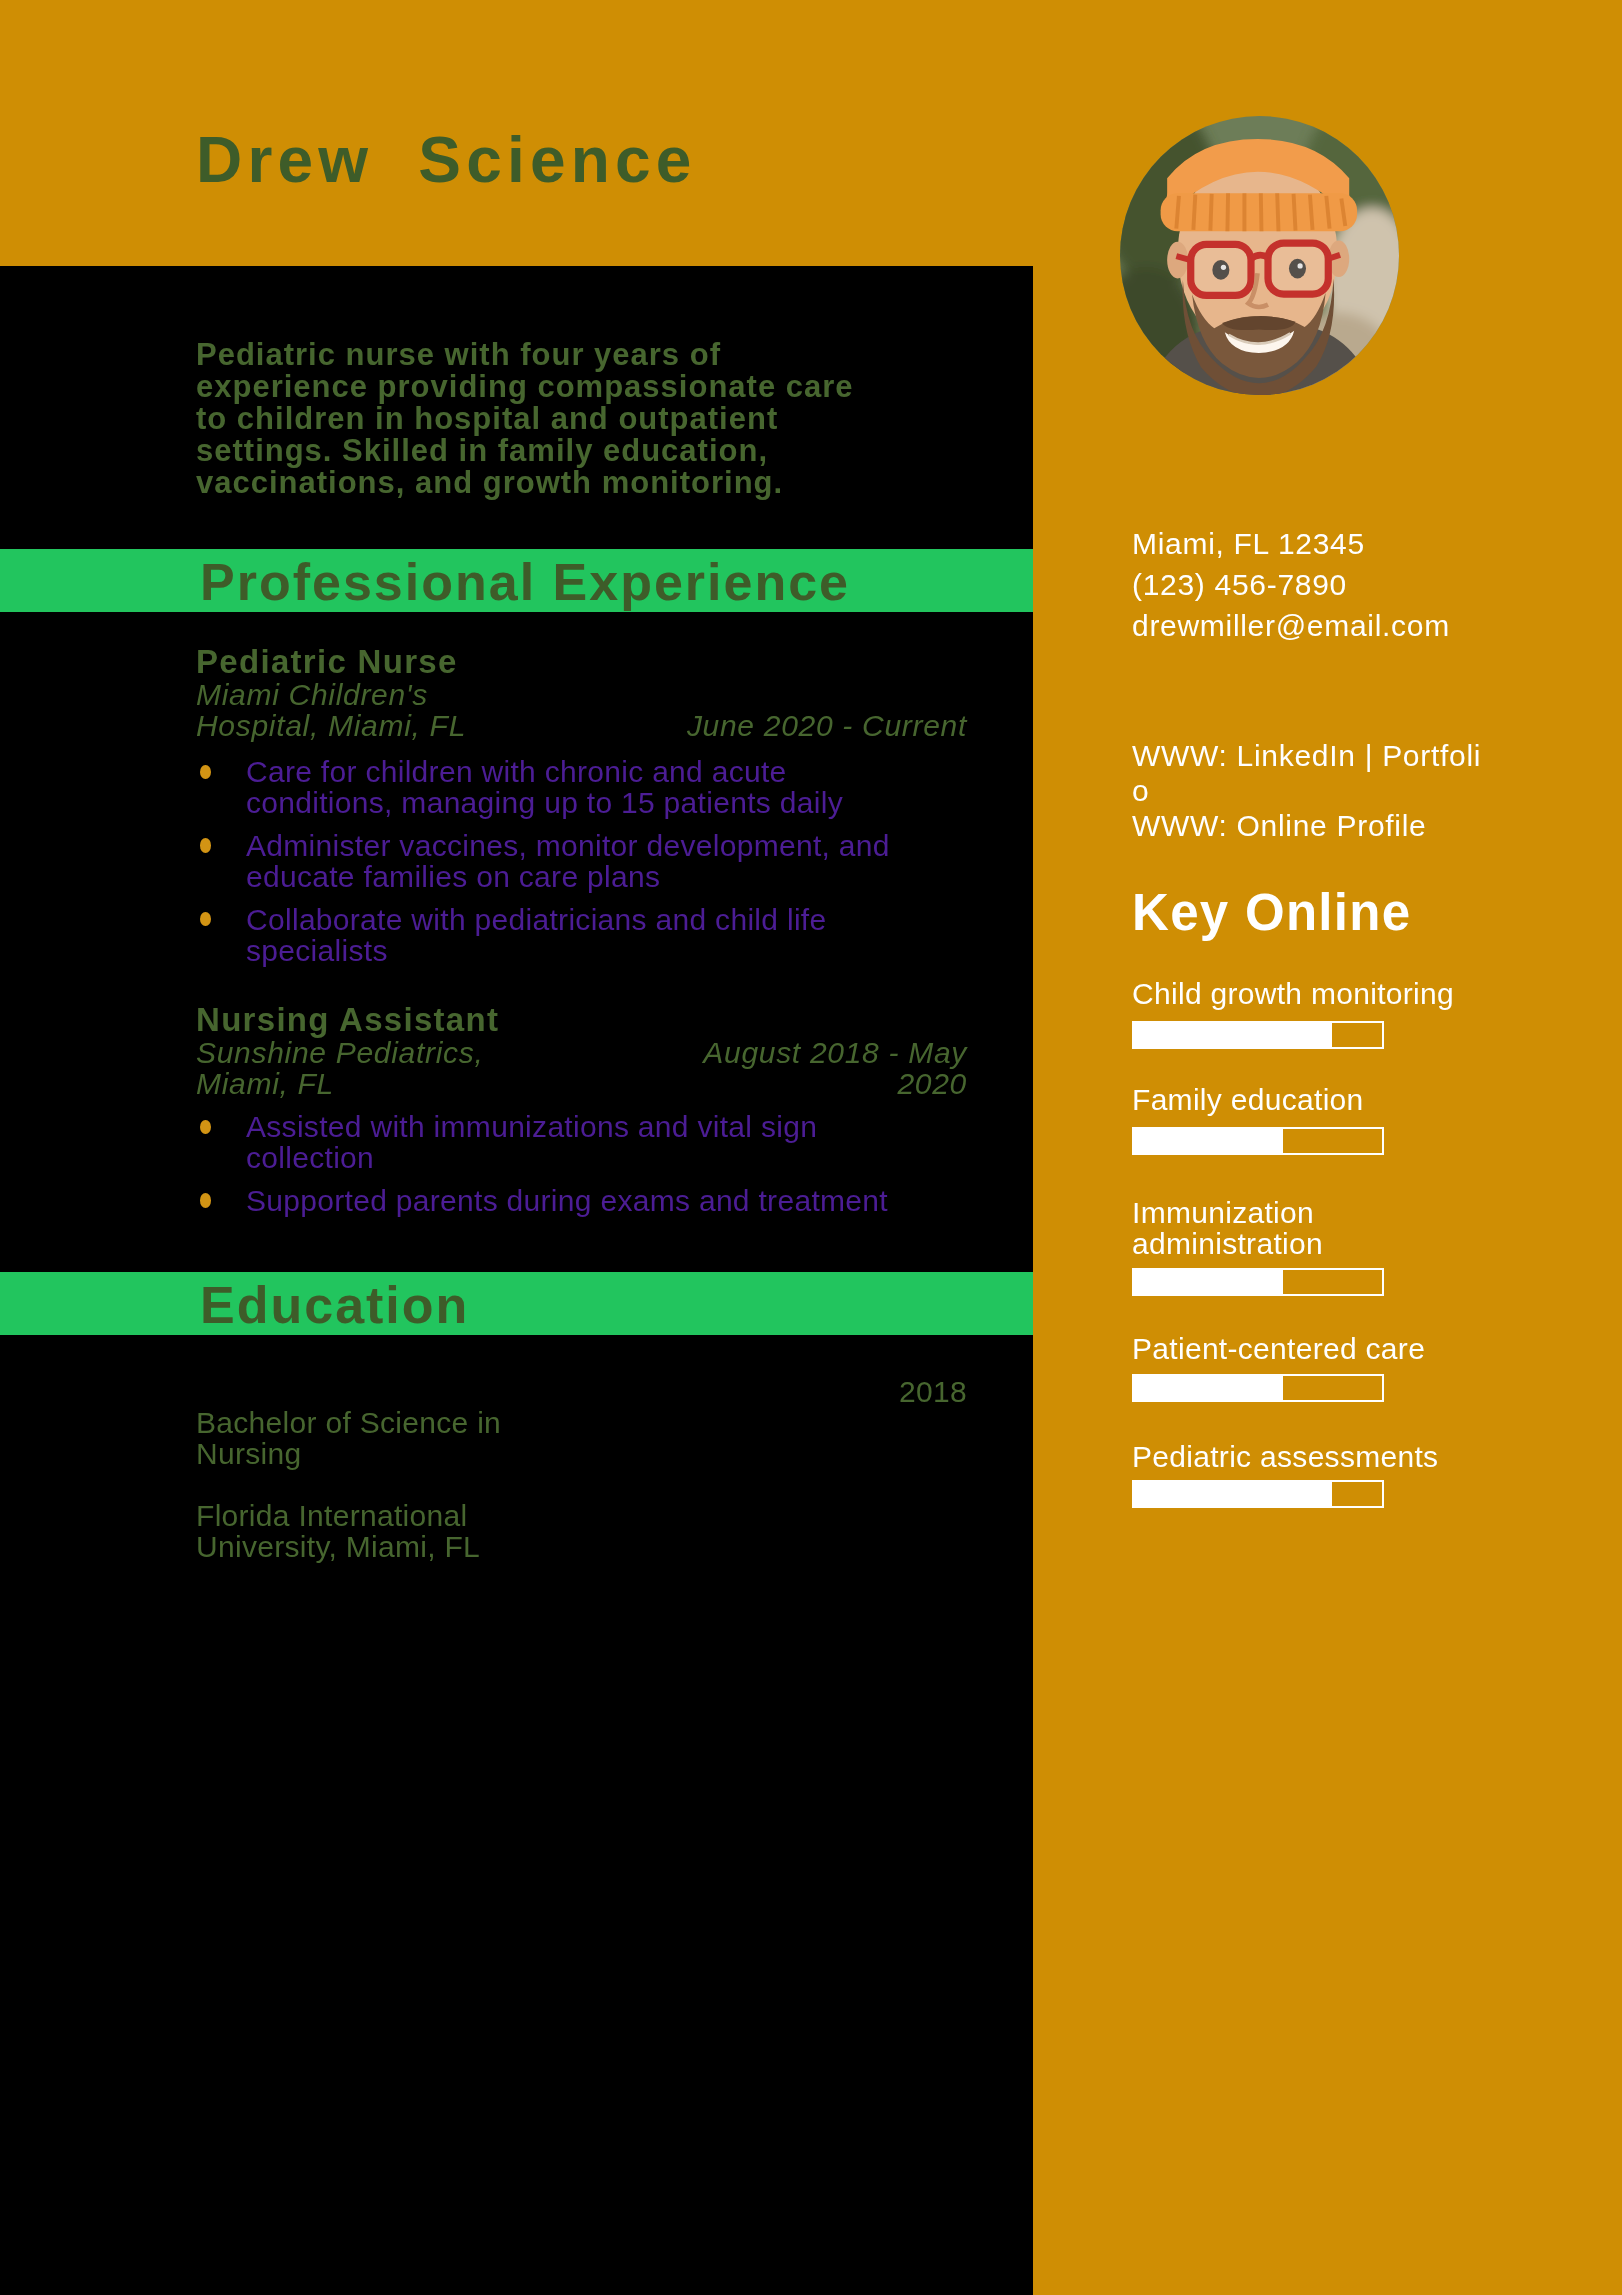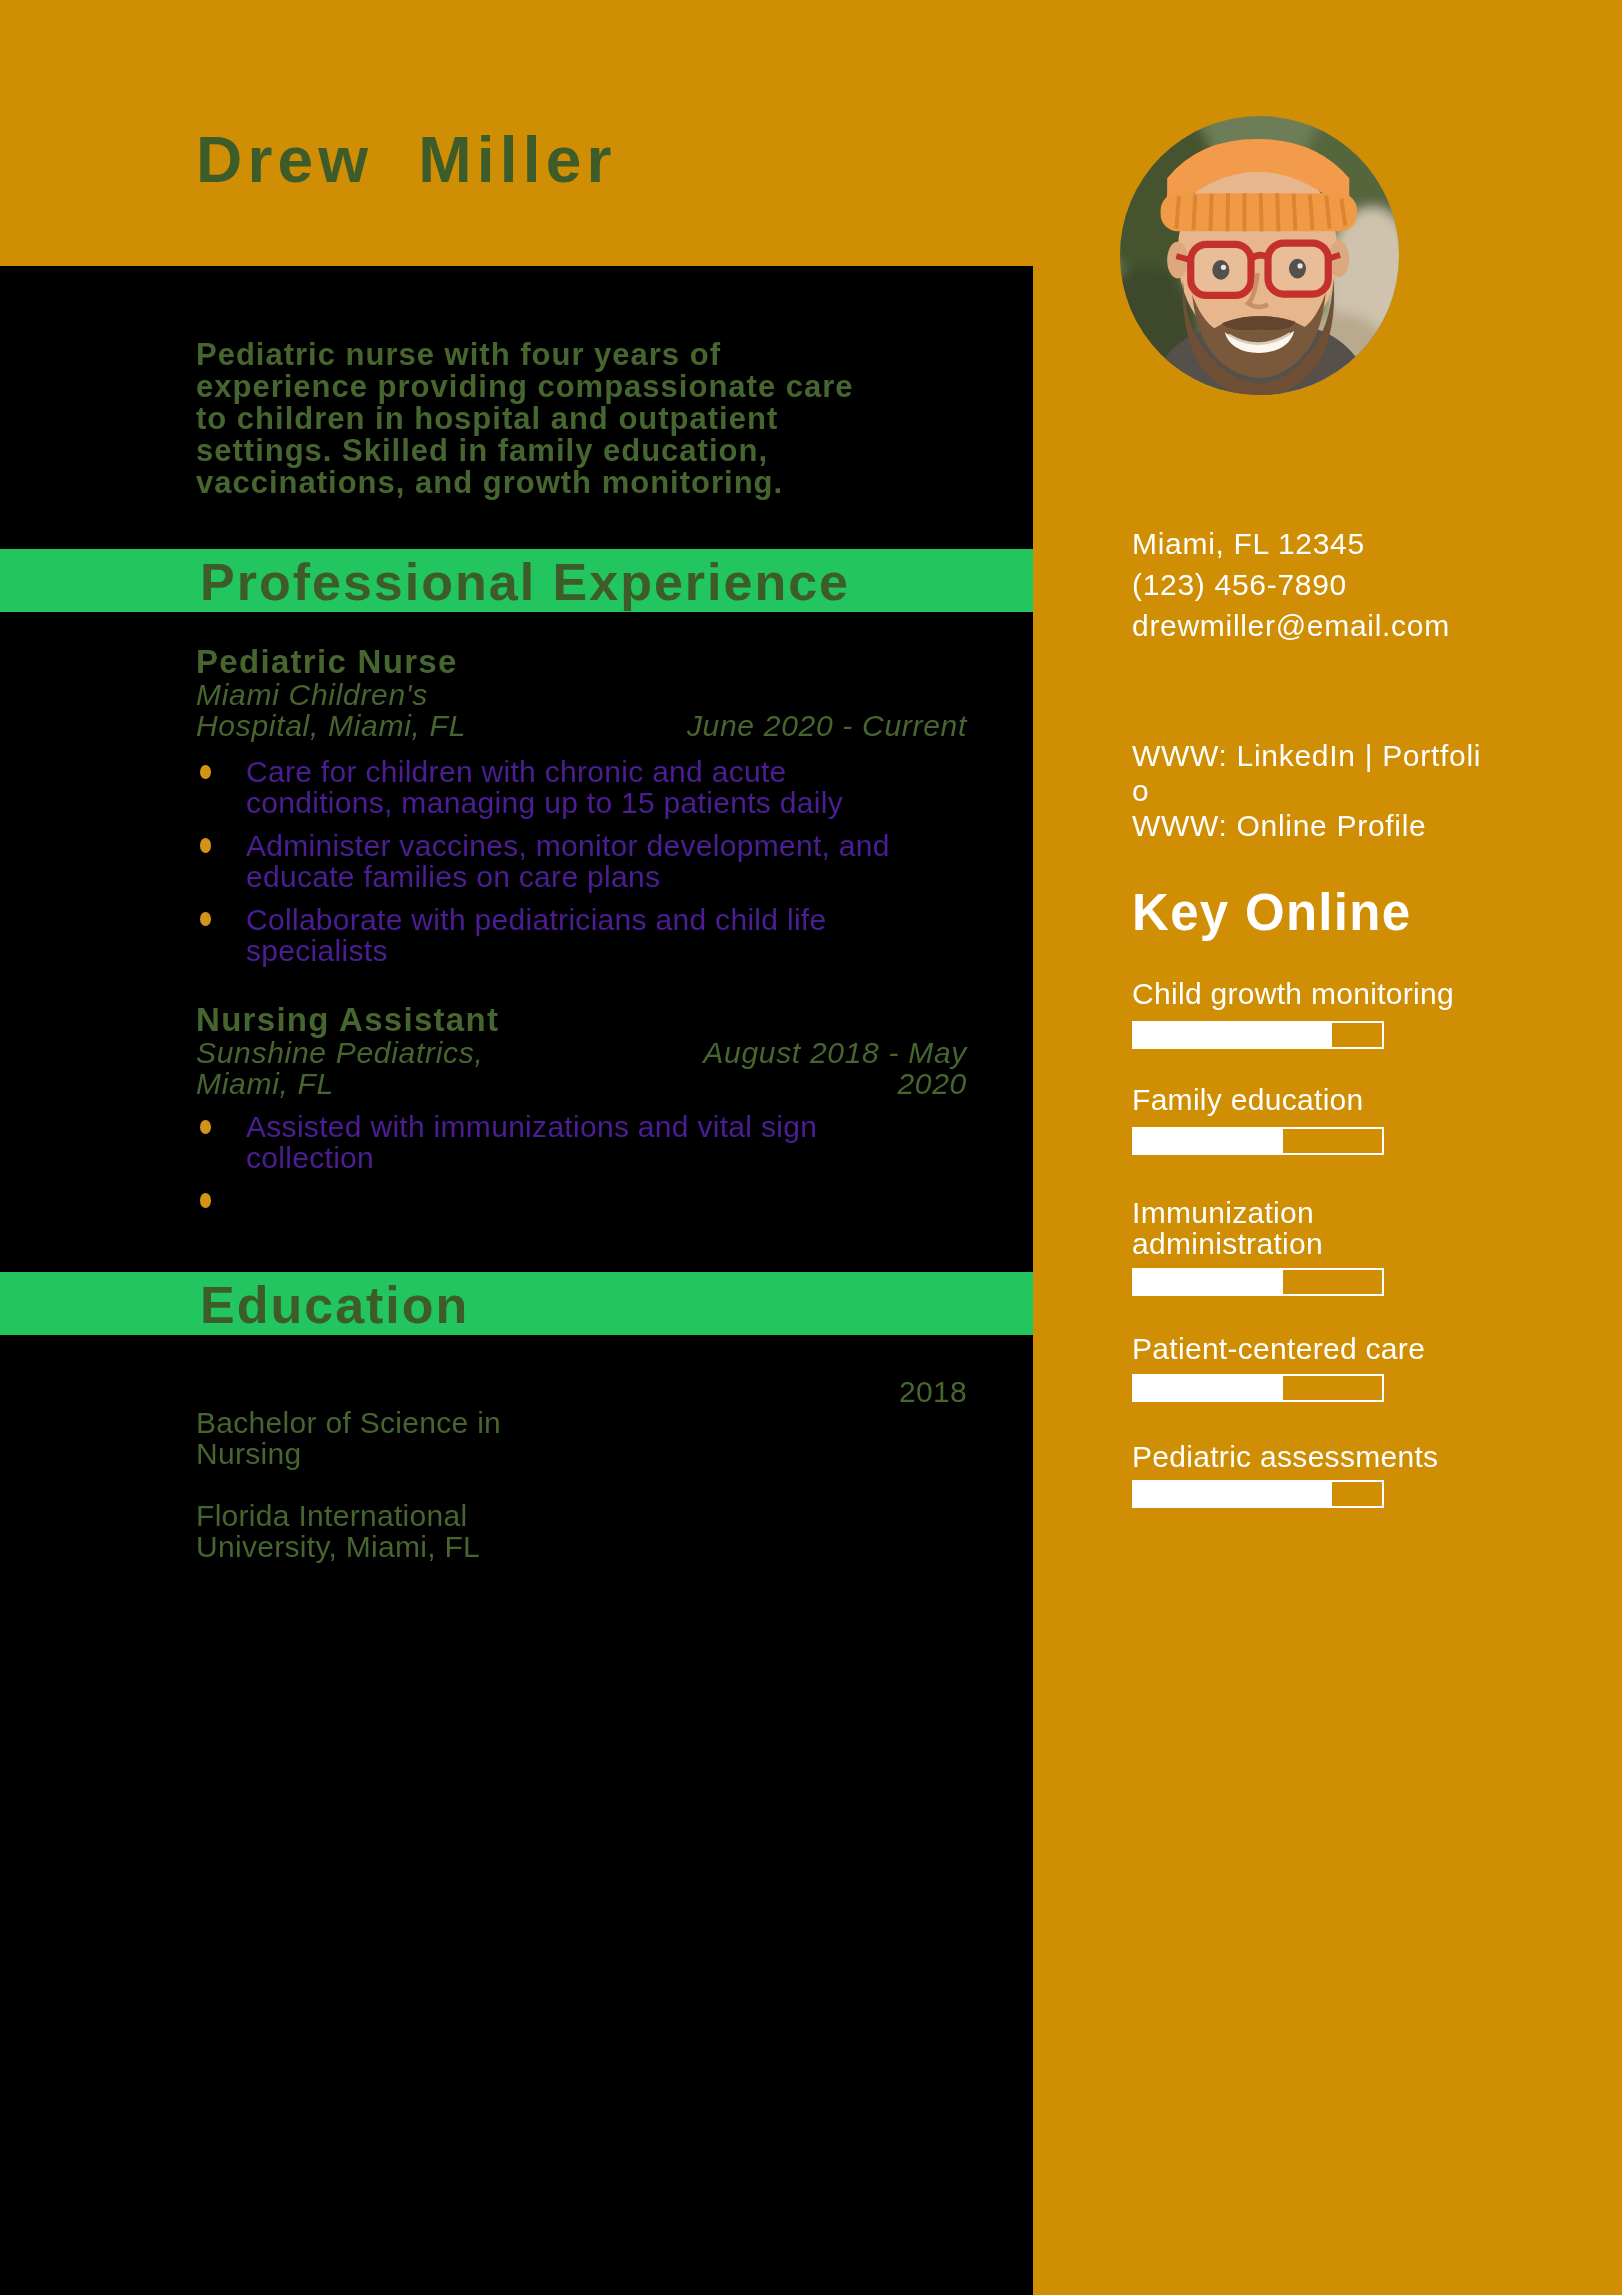--- a/index.html
+++ b/index.html
@@ -121,21 +121,21 @@
   #jt1{top:645px;} #jr1{top:679px;} #jb1{top:756px;}
   #jt2{top:1003px;} #jr2{top:1037px;} #jb2{top:1111px;}
 </style>
 </head>
 <body>
 
 <div id="page">
 
   <div id="left-panel" class="abs"></div>
 
-  <div id="name" class="abs">Drew Miller</div>
+  <div id="name" class="abs">Drew Science</div>
 
   <div id="summary" class="abs">Pediatric nurse with four years of
 experience providing compassionate care
 to children in hospital and outpatient
 settings. Skilled in family education,
 vaccinations, and growth monitoring.</div>
 
   <div id="band-experience" class="band abs">
     <div class="band-label">Professional Experience</div>
   </div>
@@ -158,21 +158,21 @@
   <div id="jt2" class="job-title abs">Nursing Assistant</div>
   <div id="jr2" class="meta-row row-start abs">
     <div class="company">Sunshine Pediatrics,
 Miami, FL</div>
     <div class="dates">August 2018 - May
 2020</div>
   </div>
   <ul id="jb2" class="bullets abs">
     <li><span class="dot"></span><span>Assisted with immunizations and vital sign
 collection</span></li>
-    <li><span class="dot"></span></li>
+    <li><span class="dot"></span><span>Supported parents during exams and treatment</span></li>
   </ul>
 
   <div id="band-education" class="band abs">
     <div class="band-label">Education</div>
   </div>
 
   <div id="edu-row" class="abs">
     <div id="edu-left">
       <div>Bachelor of Science in
 Nursing</div>

